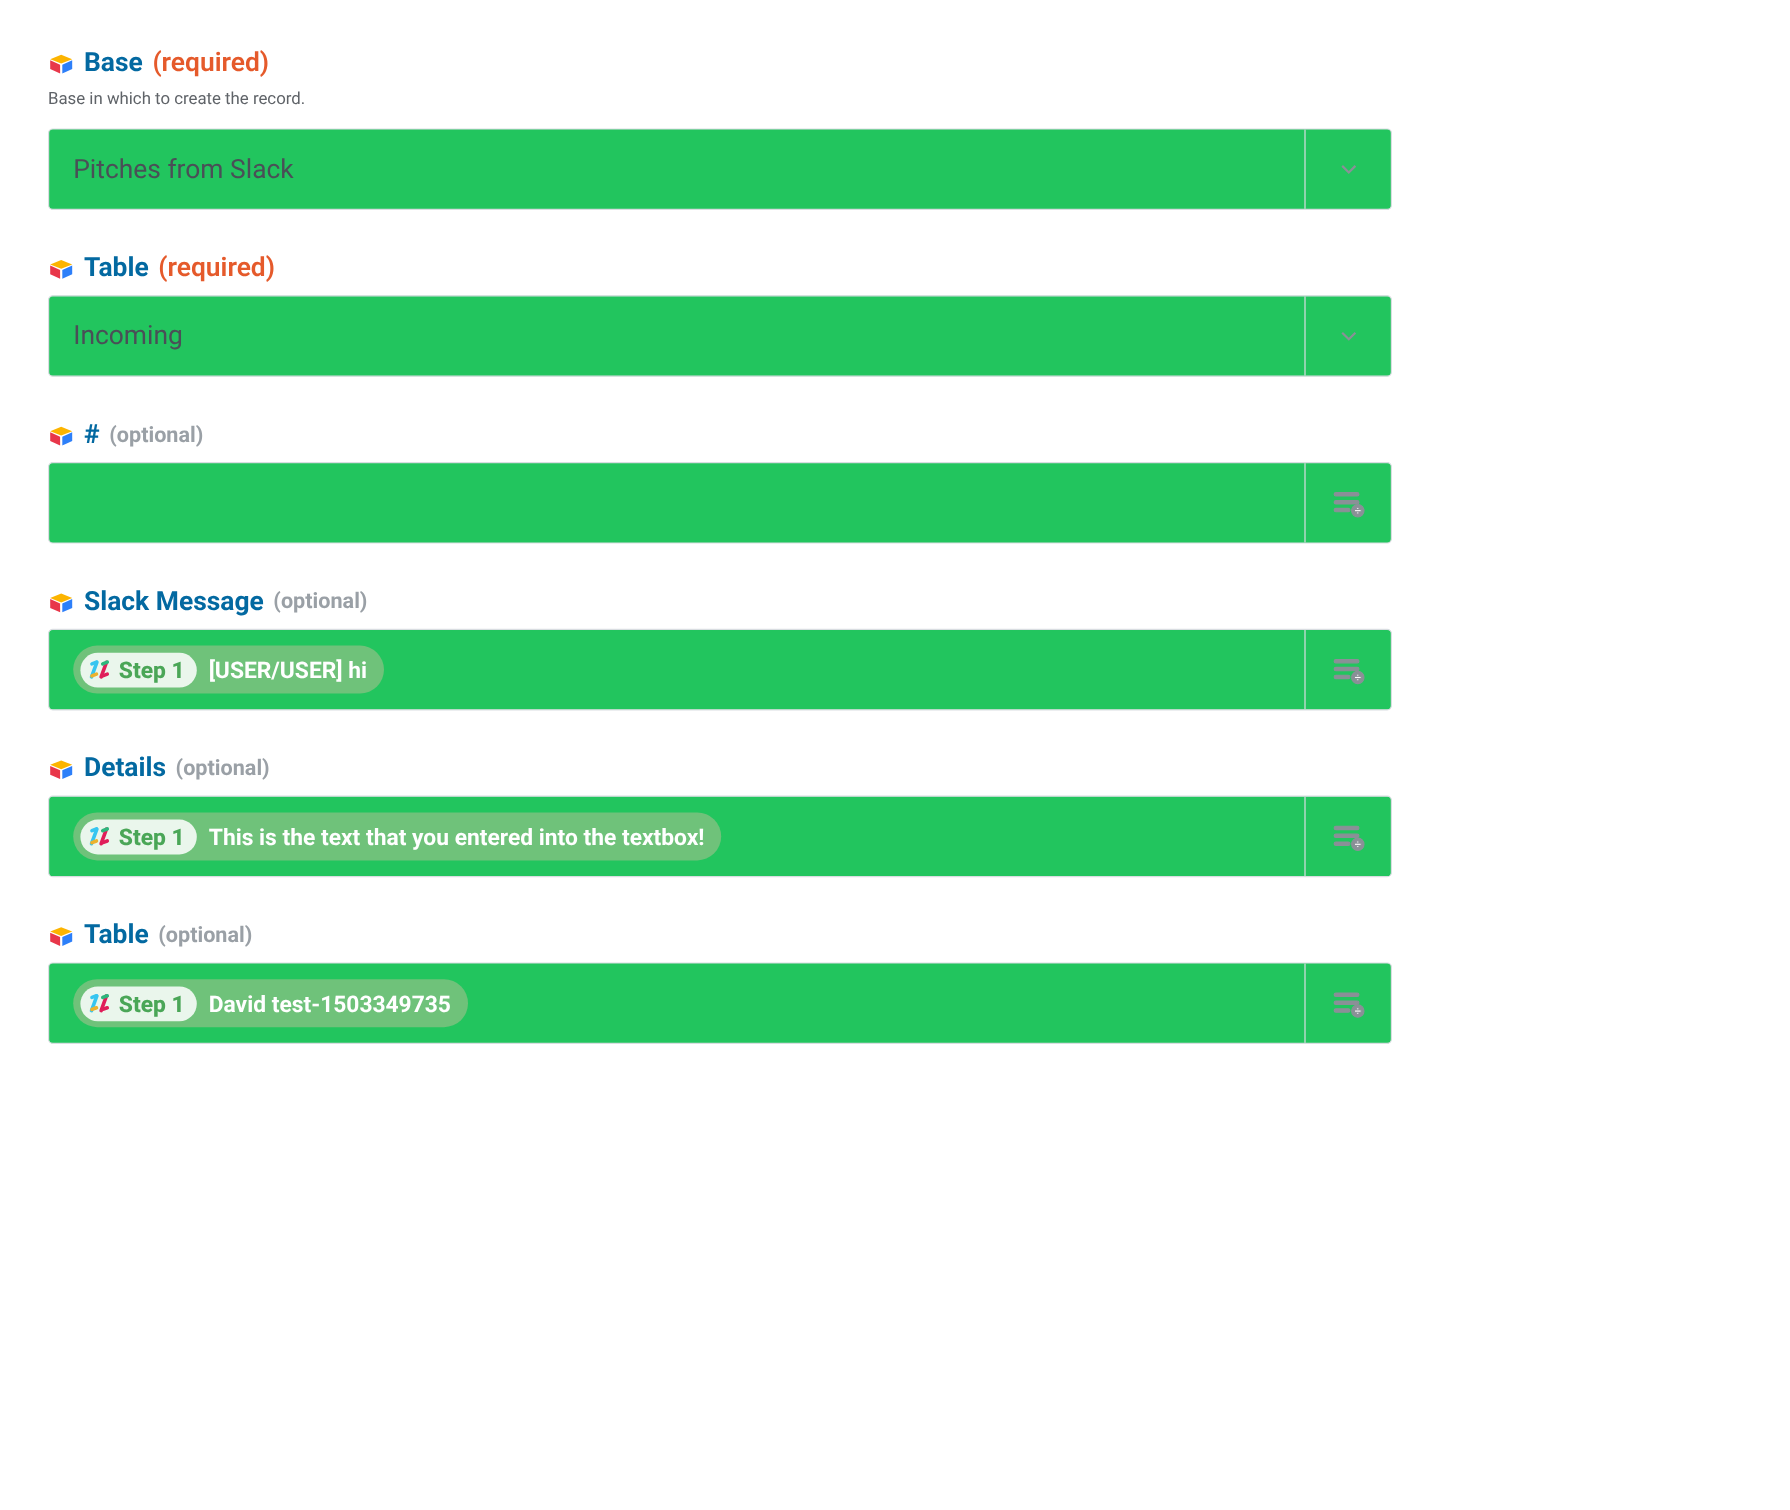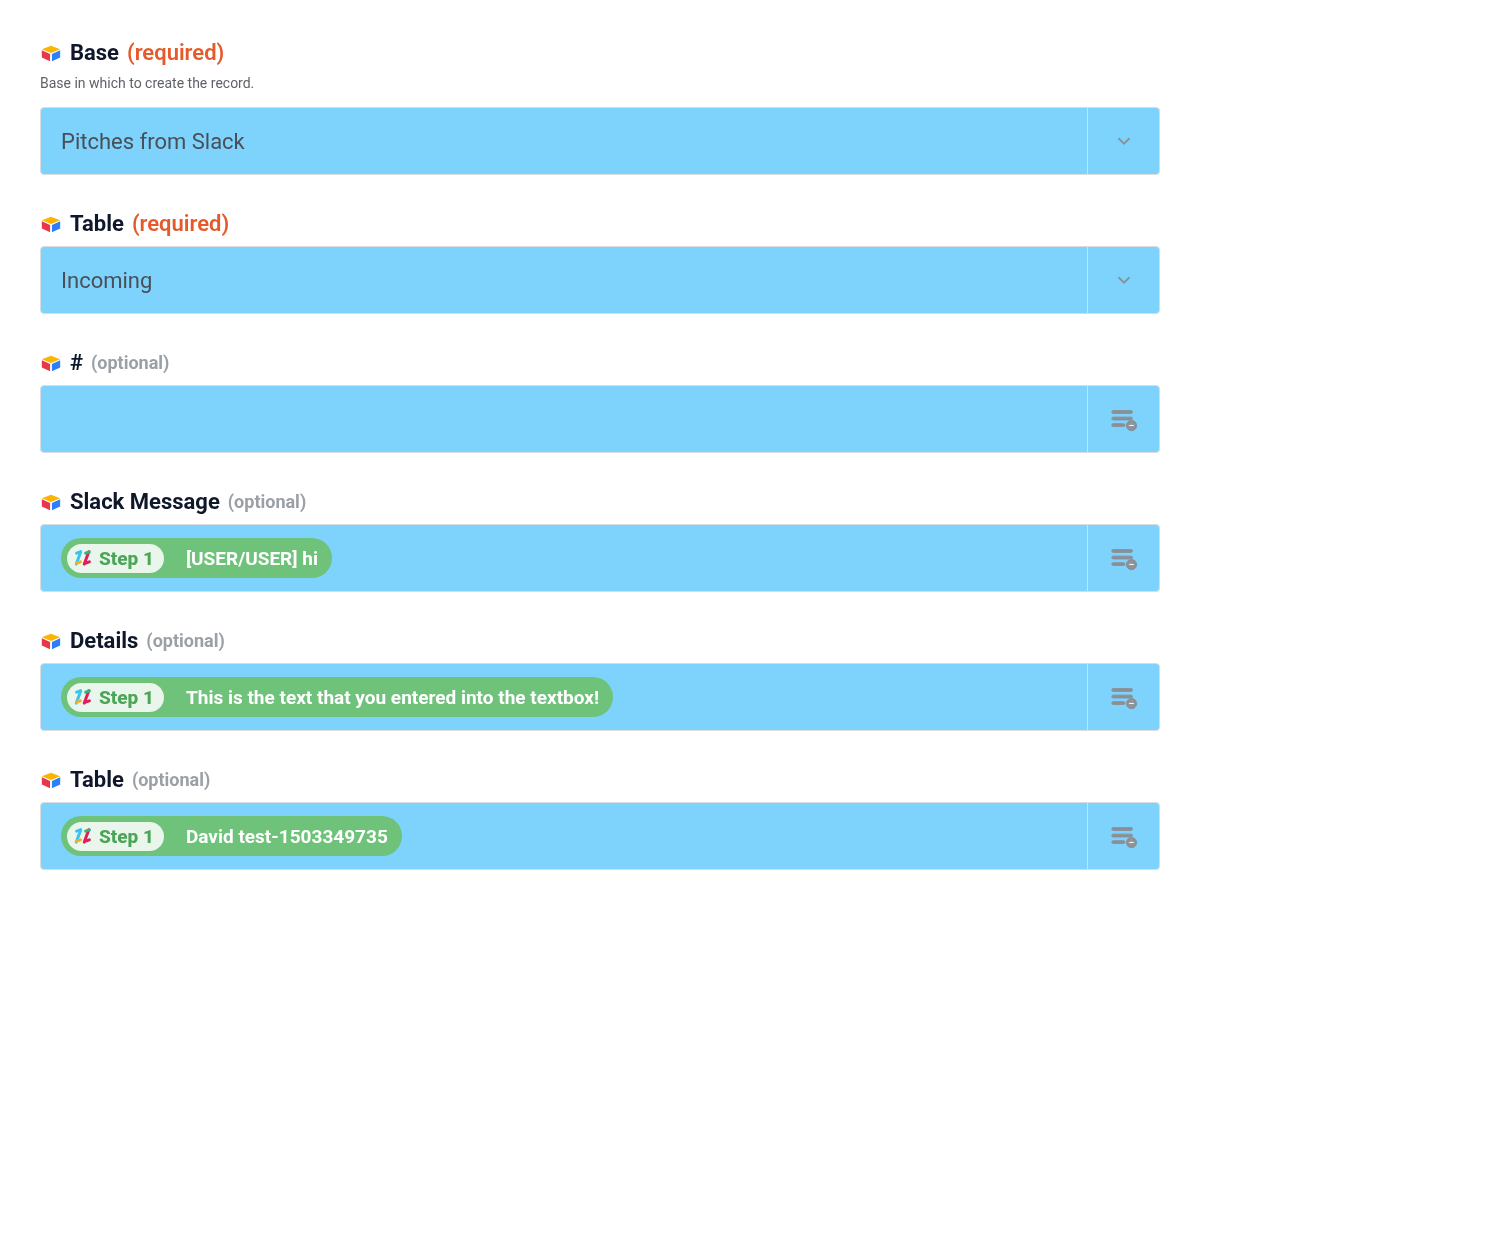--- a/index.html
+++ b/index.html
@@ -16,21 +16,21 @@
   
   .field-label {
     display: flex;
     align-items: center;
     gap: 8px;
     margin-bottom: 10px;
   }
   .field-label .label-text {
     font-weight: 700;
     font-size: 22px;
-    color: #0f172a;
+    color: #0369a1;
   }
   .req-tag {
     color: #e55a2b;
     font-weight: 600;
     font-size: 22px;
   }
   .opt-tag {
     color: #9aa0a6;
     font-weight: 700;
     font-size: 18px;
@@ -49,21 +49,21 @@
   }
   .airtable-icon svg { width: 22px; height: 22px; display:block; }
 
   
   .control-row {
     display: flex;
     border: 1px solid #d9dde1;
     border-radius: 4px;
     height: 68px;
     margin-bottom: 36px;
-    background: #7dd3fc;
+    background: #22c55e;
   }
   .control-main {
     flex: 1;
     display: flex;
     align-items: center;
     padding: 0 20px;
     min-width: 0;
     overflow: hidden;
   }
   .control-main .value-text {
@@ -84,21 +84,21 @@
   .insert-icon svg { width: 30px; height: 30px; stroke: #8a9097; fill: #8a9097; }
 
   
   .pill {
     display: inline-flex;
     align-items: center;
     background: #6fc27a;
     border-radius: 22px;
     height: 40px;
     padding: 0 14px 0 6px;
-    gap: 22px;
+    gap: 10px;
     color: #fff;
     font-weight: 700;
     font-size: 19px;
   }
   .pill .pill-left {
     background: #eaf6ec;
     border-radius: 18px;
     display: inline-flex;
     align-items: center;
     padding: 3px 10px 3px 6px;

